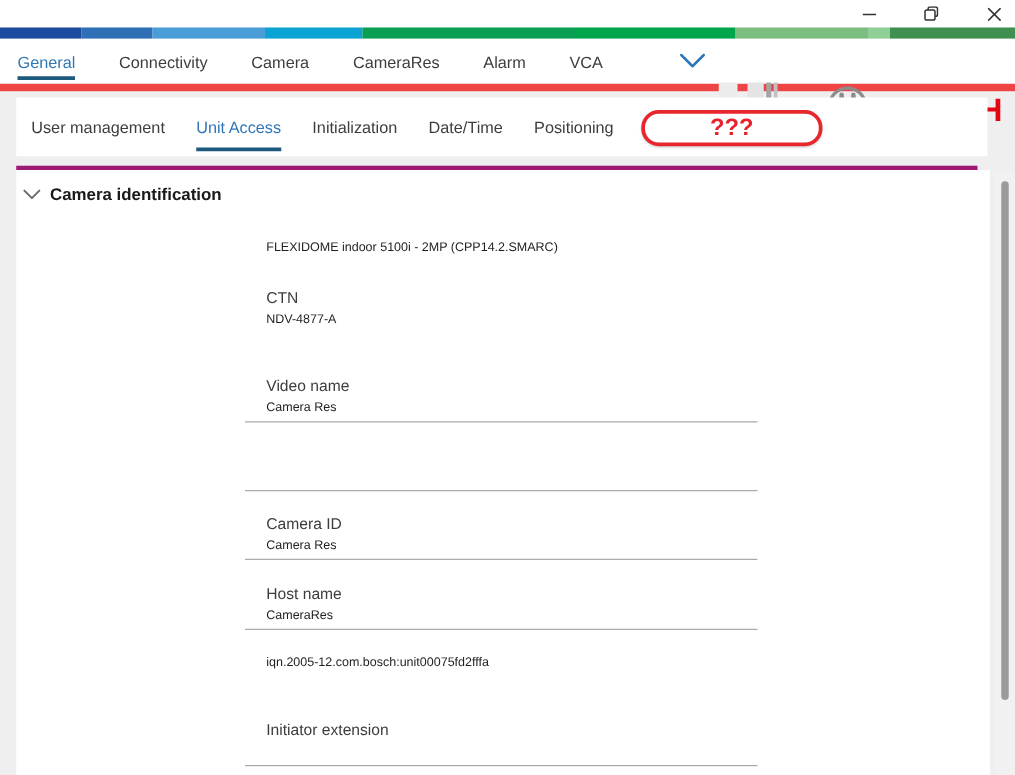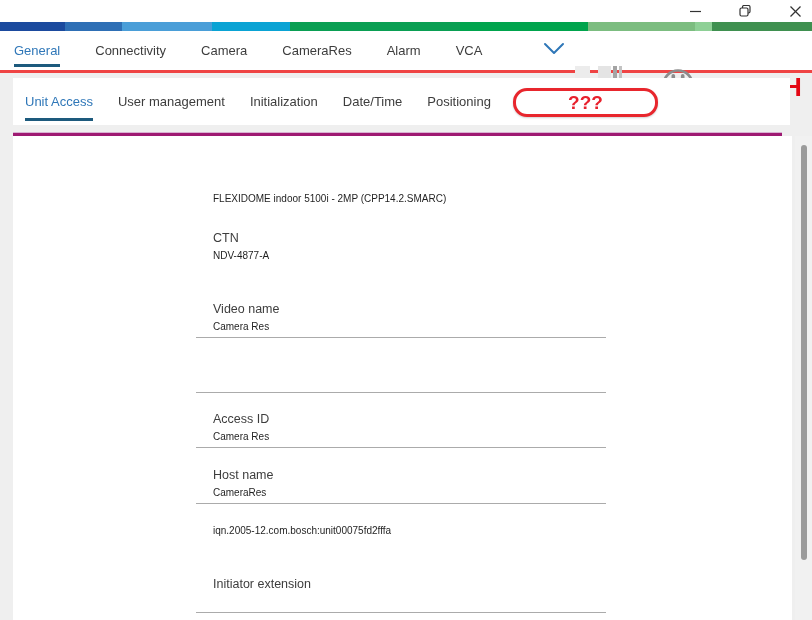--- a/index.html
+++ b/index.html
@@ -17,21 +17,21 @@
   .winbtn svg { display:block; }
   .btn-min   { left:678px; }
   .btn-rest  { left:728px; }
   .btn-close { left:778px; }
 
   
   .stripe { position:absolute; left:0; top:22px; width:812px; height:9px; display:flex; }
   .stripe div { height:100%; }
 
   
-  .maintabs { position:absolute; left:0; top:31px; width:812px; height:42px; background:#ffffff; border-bottom:3px solid #ef4444; }
+  .maintabs { position:absolute; left:0; top:31px; width:812px; height:42px; background:#ffffff; border-bottom:6px solid #ef4444; }
   .maintabs .tabwrap { display:flex; gap:35px; padding-left:14px; height:100%; align-items:center; }
   .mtab { font-size:13px; color:#3d3d3d; position:relative; height:100%; display:flex; align-items:center; cursor:pointer; white-space:nowrap; }
   .mtab.active { color:#2f77b8; }
   .mtab.active::after { content:""; position:absolute; left:0; right:0; bottom:3px; height:3px; background:#1d5a7d; }
   .tabs-chevron { position:absolute; left:543px; top:11px; cursor:pointer; }
 
   
   .meter1 { position:absolute; left:575px; top:35px; width:15px; height:40px; background:#ececec; }
   .meter1 .fill { position:absolute; left:0; right:0; bottom:3px; height:22px; background:#3bdd33; }
   .meter1 .base { position:absolute; left:0; right:0; bottom:0; height:3px; background:#d8d44e; }
@@ -151,32 +151,40 @@
         <rect x="19.9" y="6" width="3.6" height="22" rx="1.8" fill="#8c8c8c"></rect>
         <rect x="12" y="15.3" width="10" height="3.4" fill="#8c8c8c"></rect>
       </svg>
     </span>
     <span class="brand-word">BOSCH</span>
   </div>
 </div>
 
 <div class="subnav">
   <div class="tabwrap">
+    <div class="stab">User management</div>
     <div class="stab active">Unit Access</div>
-    <div class="stab">User management</div>
     <div class="stab">Initialization</div>
     <div class="stab">Date/Time</div>
     <div class="stab">Positioning</div>
   </div>
   <div class="unknown-box">???</div>
 </div>
 
 <div class="magenta"></div>
 
 <div class="content">
+  <div class="section-head">
+    <span class="sec-chev">
+      <svg width="15" height="10" viewBox="0 0 15 10" fill="none">
+          <polyline points="1.5,1.5 7.5,7.5 13.5,1.5" stroke="#6a6a6a" stroke-width="1.6" stroke-linecap="round" stroke-linejoin="round"></polyline>
+        </svg>
+    </span>
+    <span class="section-title">Camera identification</span>
+  </div>
 
   <div class="field" style="top:53px">
     <div class="f-value">FLEXIDOME indoor 5100i - 2MP (CPP14.2.SMARC)</div>
   </div>
 
   <div class="field" style="top:94px">
     <div class="f-label">CTN</div>
     <div class="f-value">NDV-4877-A</div>
   </div>
 
@@ -186,21 +194,21 @@
   </div>
   <div class="rule" style="top:201px"></div>
 
   <div class="field" style="top:238px">
     <div class="f-label"></div>
     <div class="f-value"></div>
   </div>
   <div class="rule" style="top:256px"></div>
 
   <div class="field" style="top:275px">
-    <div class="f-label">Access ID</div>
+    <div class="f-label">Camera ID</div>
     <div class="f-value">Camera Res</div>
   </div>
   <div class="rule" style="top:311px"></div>
 
   <div class="field" style="top:331px">
     <div class="f-label">Host name</div>
     <div class="f-value">CameraRes</div>
   </div>
   <div class="rule" style="top:367px"></div>
 

